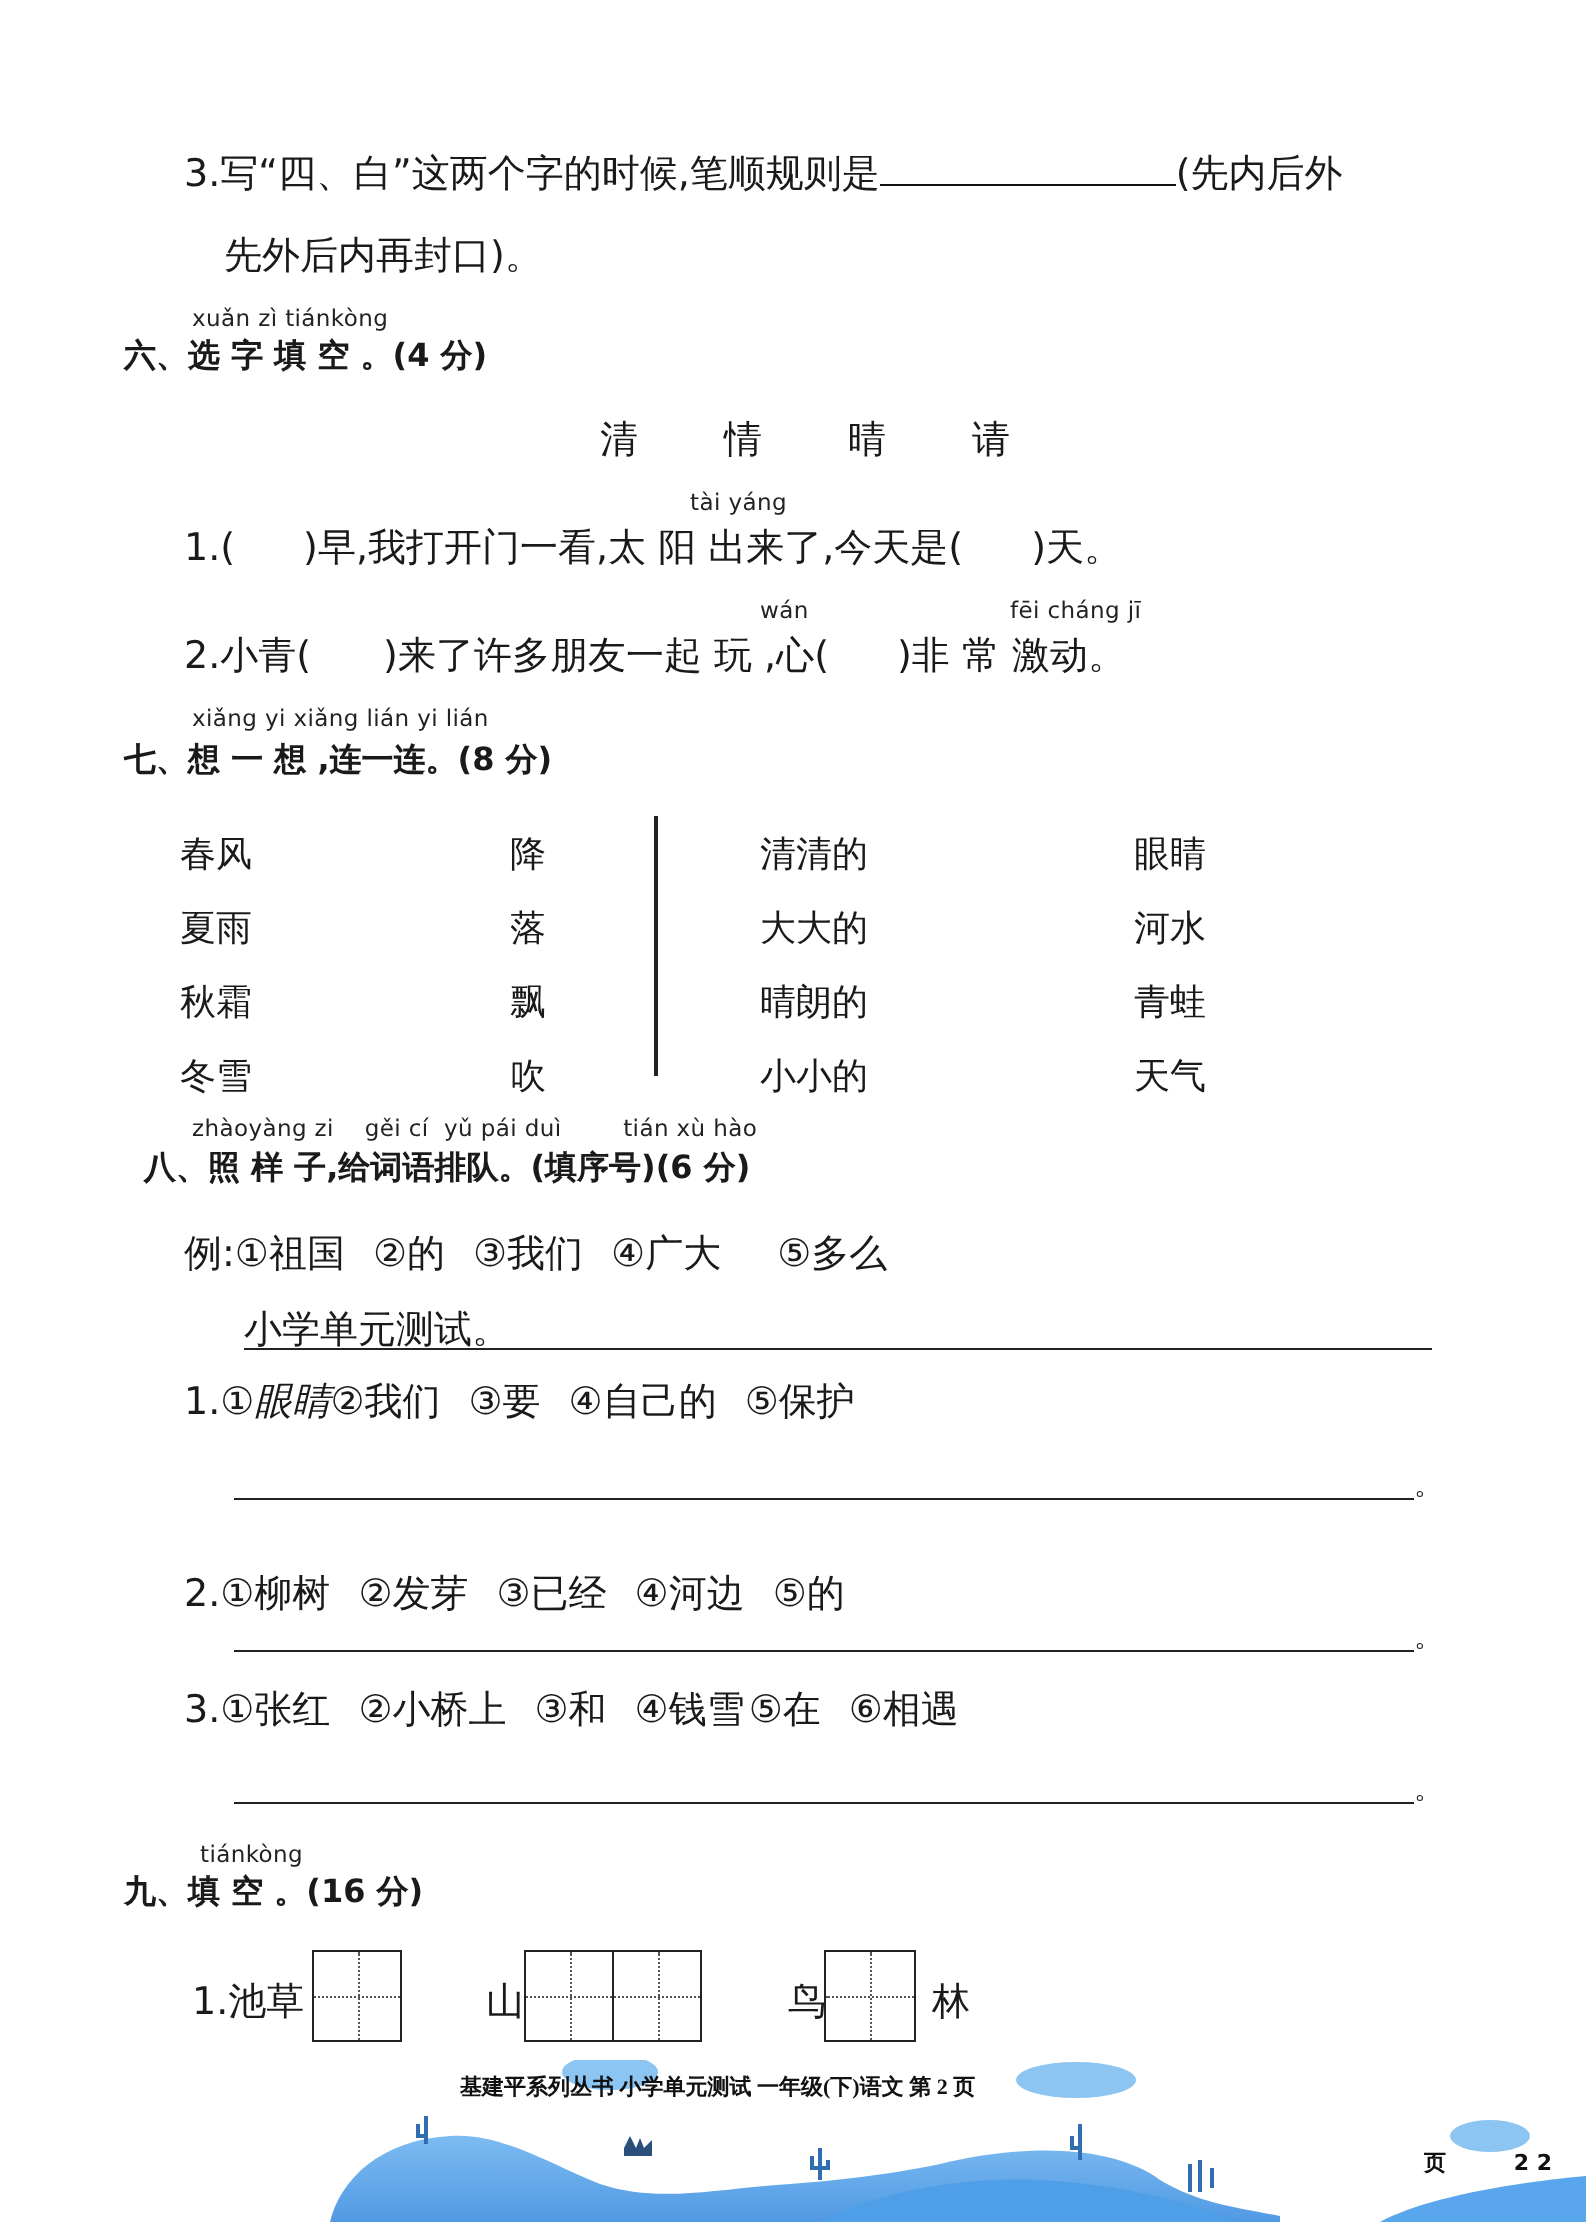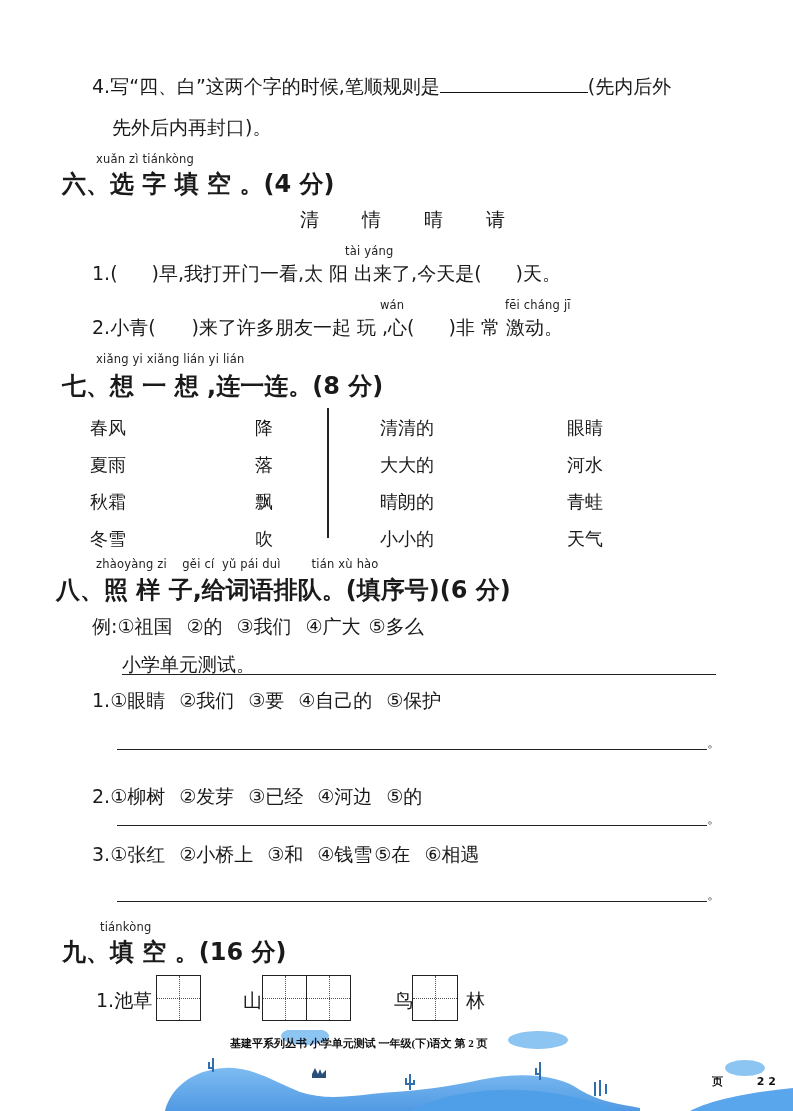--- a/index.html
+++ b/index.html
@@ -1,41 +1,41 @@
 <!DOCTYPE html>
 <html><head>
 <meta charset="utf-8">
 <style>
   html, body { margin:0; padding:0; }
   body { width:793px; height:1111px; background:#ffffff; position:relative; overflow:hidden;
          font-family:"DejaVu Sans", "Liberation Sans", sans-serif; color:#1a1a1a; }
   .abs { position:absolute; white-space:nowrap; }
   .q { font-size:19px; }
-  .sec { font-size:24px; font-weight:bold;text-align:right; }
+  .sec { font-size:16px; font-weight:bold;text-align:right; }
   .py { font-size:11.5px; color:#222; letter-spacing:0.2px; }
   .blank { display:inline-block; border-bottom:1.5px solid #111; vertical-align:baseline; }
   .paren { display:inline-block; }
   .opts span { display:inline-block; }
   .wcol { position:absolute; font-size:18px; }
   .divider { position:absolute; left:327px; top:408px; width:1.5px; height:130px; background:#222; }
   .ansline { position:absolute; height:0; border-top:1.5px solid #222; }
   .dot { position:absolute; font-size:14px; }
   .grid { position:absolute; border:1.5px solid #222; box-sizing:border-box; }
   .grid .cell { position:absolute; top:0; bottom:0; border-right:1.5px solid #222; box-sizing:border-box; }
   .grid .vdash { position:absolute; top:0; bottom:0; border-left:1px dotted #555; }
   .grid .hdash { position:absolute; left:0; right:0; top:50%; border-top:1px dotted #555; }
   .footer-bg { position:absolute; left:0; top:1030px; width:793px; height:81px; }
   .footer-text { position:absolute; left:230px; top:1036px; font-size:11px; font-weight:bold; color:#111; white-space:nowrap;font-family:Liberation Serif, serif; }
   .pageno { position:absolute; left:712px; top:1074px; font-size:11px; font-weight:bold; color:#111; white-space:nowrap; }
 </style>
 </head>
 <body>
 
 <div class="abs q" style="left:92px; top:74px;">
-  <span>4.写“四、白”这两个字的时候,笔顺规则是</span><span class="blank" style="width:148px;"></span><span>(先内后外</span>
+  <span>3.写“四、白”这两个字的时候,笔顺规则是</span><span class="blank" style="width:148px;"></span><span>(先内后外</span>
 </div>
 <div class="abs q" style="left:112px; top:115px;">先外后内再封口)。</div>
 
 <div class="abs py" style="left:96px; top:152px;">xuǎn zì tiánkòng</div>
 <div class="abs sec" style="left:62px; top:168px;">六、选 字 填 空 。(4 分)</div>
 
 <div class="abs q" style="left:300px; top:207px;">
   <span style="display:inline-block; width:62px;">清</span><span style="display:inline-block; width:62px;">情</span><span style="display:inline-block; width:62px;">晴</span><span>请</span>
 </div>
 
@@ -73,30 +73,30 @@
   <div>小小的</div>
 </div>
 <div class="wcol" style="left:567px; top:409px; line-height:37px;">
   <div>眼睛</div>
   <div>河水</div>
   <div>青蛙</div>
   <div>天气</div>
 </div>
 
 <div class="abs py" style="left:96px; top:557px; white-space:pre;">zhàoyàng zi    gěi cí  yǔ pái duì        tián xù hào</div>
-<div class="abs sec" style="left:56px; top:574px;">八、照 样 子,给词语排队。(填序号)(6 分)</div>
+<div class="abs sec" style="left:72px; top:574px;">八、照 样 子,给词语排队。(填序号)(6 分)</div>
 
 <div class="abs q opts" style="left:92px; top:614px;">
-  <span>例:</span><span style="margin-right:14px;">①祖国</span><span style="margin-right:14px;">②的</span><span style="margin-right:14px;">③我们</span><span style="margin-right:8px;">④广大</span><span>⑤多么</span>
+  <span>例:</span><span style="margin-right:14px;">①祖国</span><span style="margin-right:14px;">②的</span><span style="margin-right:14px;">③我们</span><span style="margin-right:28px;">④广大</span><span>⑤多么</span>
 </div>
 <div class="abs q" style="left:122px; top:652px;">小学单元测试。</div>
 <div class="ansline" style="left:122px; top:674px; width:594px;"></div>
 
 <div class="abs q opts" style="left:92px; top:688px;">
-  <span>1.</span><span style="margin-right:14px;">①眼睛</span><span style="margin-right:14px;">②我们</span><span style="margin-right:14px;">③要</span><span style="margin-right:14px;">④自己的</span><span>⑤保护</span>
+  <span>1.</span><span style="font-style:italic;">①眼睛</span><span style="margin-right:14px;">②我们</span><span style="margin-right:14px;">③要</span><span style="margin-right:14px;">④自己的</span><span>⑤保护</span>
 </div>
 <div class="ansline" style="left:117px; top:749px; width:590px;"></div>
 <div class="dot" style="left:707px; top:734px;">。</div>
 
 <div class="abs q opts" style="left:92px; top:784px;">
   <span>2.</span><span style="margin-right:14px;">①柳树</span><span style="margin-right:14px;">②发芽</span><span style="margin-right:14px;">③已经</span><span style="margin-right:14px;">④河边</span><span>⑤的</span>
 </div>
 <div class="ansline" style="left:117px; top:825px; width:590px;"></div>
 <div class="dot" style="left:707px; top:810px;">。</div>
 

